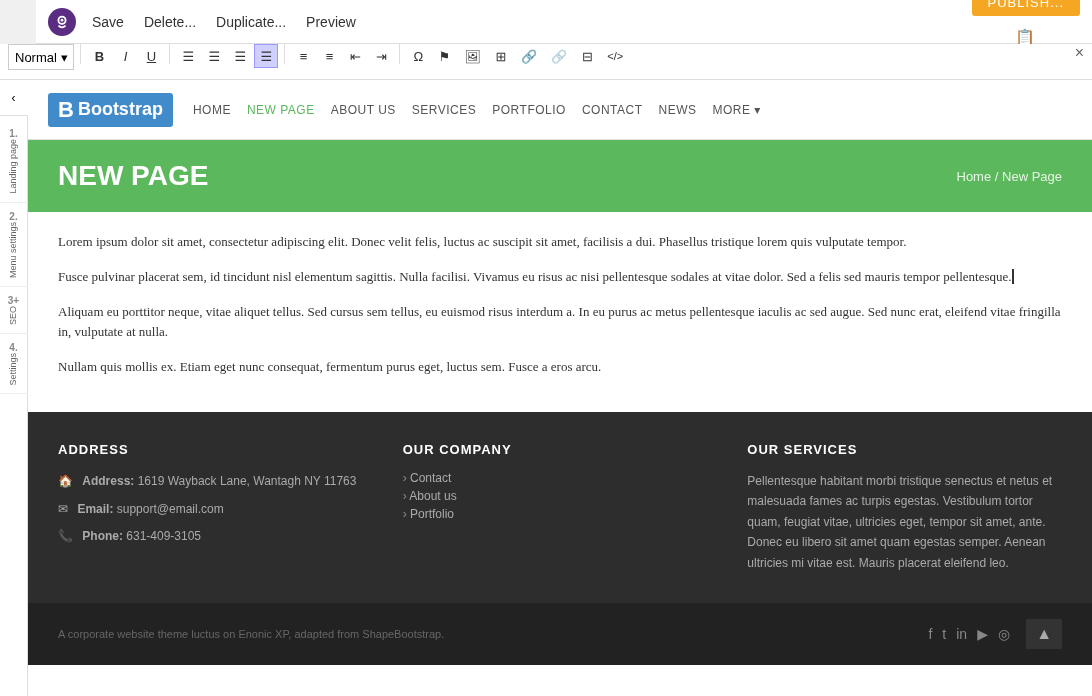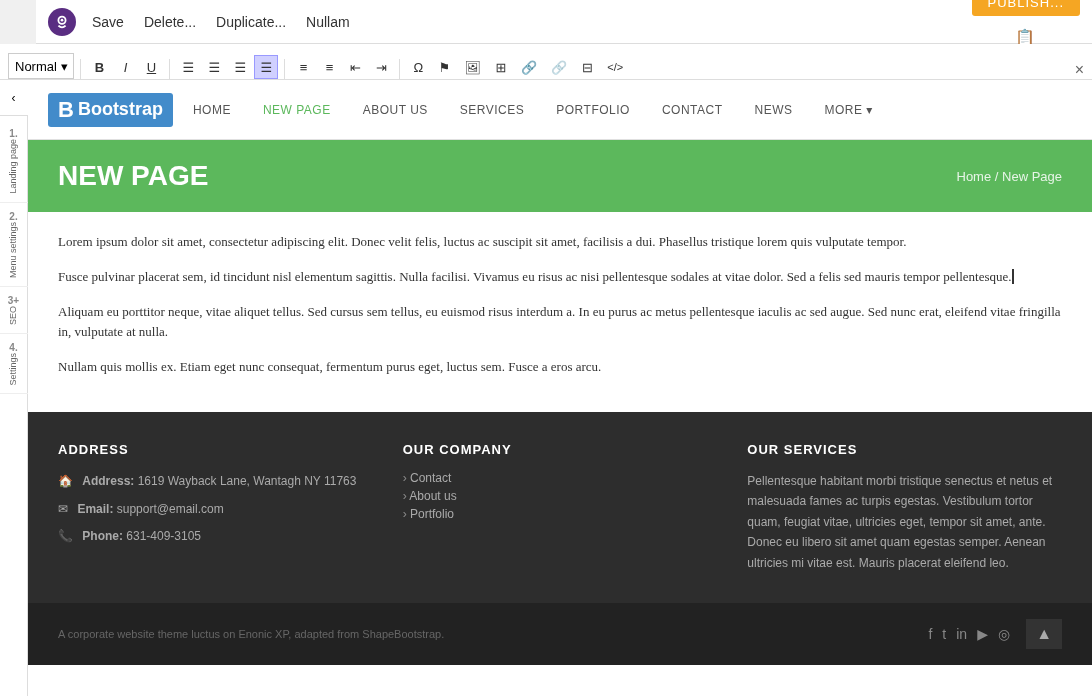--- a/index.html
+++ b/index.html
@@ -17,21 +17,21 @@
     .top-bar-spacer { flex: 1; }
     .top-bar-right { display: flex; gap: 8px; flex-direction: column; }
     .new-badge { background: #5a9bd5; color: #fff; padding: 2px 8px; border-radius: 3px; font-size: 12px; font-weight: bold; }
     .by-admin { color: #666; font-size: 12px; }
     .dropdown-arrow { font-size: 10px; color: #666; cursor: pointer; }
     .publish-btn { background: #f5a623; color: #fff; border: none; padding: 6px 16px; border-radius: 3px; font-size: 13px; font-weight: normal; cursor: pointer; letter-spacing: 1px; }
     .icon-btn { background: none; border: none; cursor: pointer; font-size: 16px; color: #555; padding: 4px 6px; }
 
     
     .toolbar {
-      display: flex; align-items: flex-end; background: #fff; border-bottom: 1px solid #ddd;
+      display: flex; align-items: flex-start; background: #fff; border-bottom: 1px solid #ddd;
       height: 36px; padding: 0 8px; gap: 2px; position: relative;
     }
     .format-select {
       border: 1px solid #ccc; background: #fff; padding: 2px 6px;
       font-size: 13px; cursor: pointer; height: 26px; display: flex; align-items: center; gap: 4px;
     }
     .toolbar-sep { width: 1px; height: 20px; background: #ddd; margin: 0 4px; }
     .tb-btn {
       background: none; border: 1px solid transparent; cursor: pointer;
       font-size: 13px; padding: 2px 5px; min-width: 24px; height: 24px;
@@ -69,21 +69,21 @@
     
     .bootstrap-nav {
       background: #fff; border-bottom: 1px solid #e0e0e0;
       display: flex; align-items: center; padding: 0 20px; height: 60px;
     }
     .bootstrap-logo {
       background: #428bca; color: #fff; font-weight: bold; font-size: 18px;
       padding: 4px 10px; border-radius: 3px; margin-right: 20px; display: flex; align-items: center; gap: 4px;
     }
     .bootstrap-logo-icon { font-weight: 900; font-size: 22px; }
-    .nav-links { display: flex; gap: 32px; }
+    .nav-links { display: flex; gap: 16px; }
     .nav-link { font-size: 12px; color: #555; text-decoration: none; letter-spacing: 0.5px; text-transform: uppercase; }
     .nav-link.active { color: #5cb85c; }
 
     
     .hero {
       background: #5cb85c; padding: 20px 30px 20px 30px; color: #fff;
     }
     .hero h1 { font-size: 28px; font-weight: bold; text-transform: uppercase; }
     .breadcrumb { text-align: right; color: rgba(255,255,255,0.85); font-size: 13px; }
 
@@ -117,21 +117,21 @@
     <svg viewBox="0 0 20 20" fill="white">
       <circle cx="10" cy="8" r="4" fill="none" stroke="white" stroke-width="2"></circle>
       <circle cx="10" cy="8" r="1.5" fill="white"></circle>
       <path d="M6 14 Q10 18 14 14" fill="none" stroke="white" stroke-width="2"></path>
     </svg>
   </div>
   <div class="top-bar-actions">
     <button class="top-bar-btn">Save</button>
     <button class="top-bar-btn">Delete...</button>
     <button class="top-bar-btn">Duplicate...</button>
-    <button class="top-bar-btn">Nullam</button>
+    <button class="top-bar-btn">Preview</button>
   </div>
   <div class="top-bar-spacer"></div>
   <div class="top-bar-right">
     <span class="new-badge">New</span>
     <span class="by-admin">by admin</span>
     <span class="dropdown-arrow">▾</span>
     <button class="publish-btn">PUBLISH...</button>
     <button class="icon-btn" title="clipboard">📋</button>
     <button class="icon-btn" title="settings">⚙</button>
     <button class="icon-btn" title="monitor">🖥</button>

